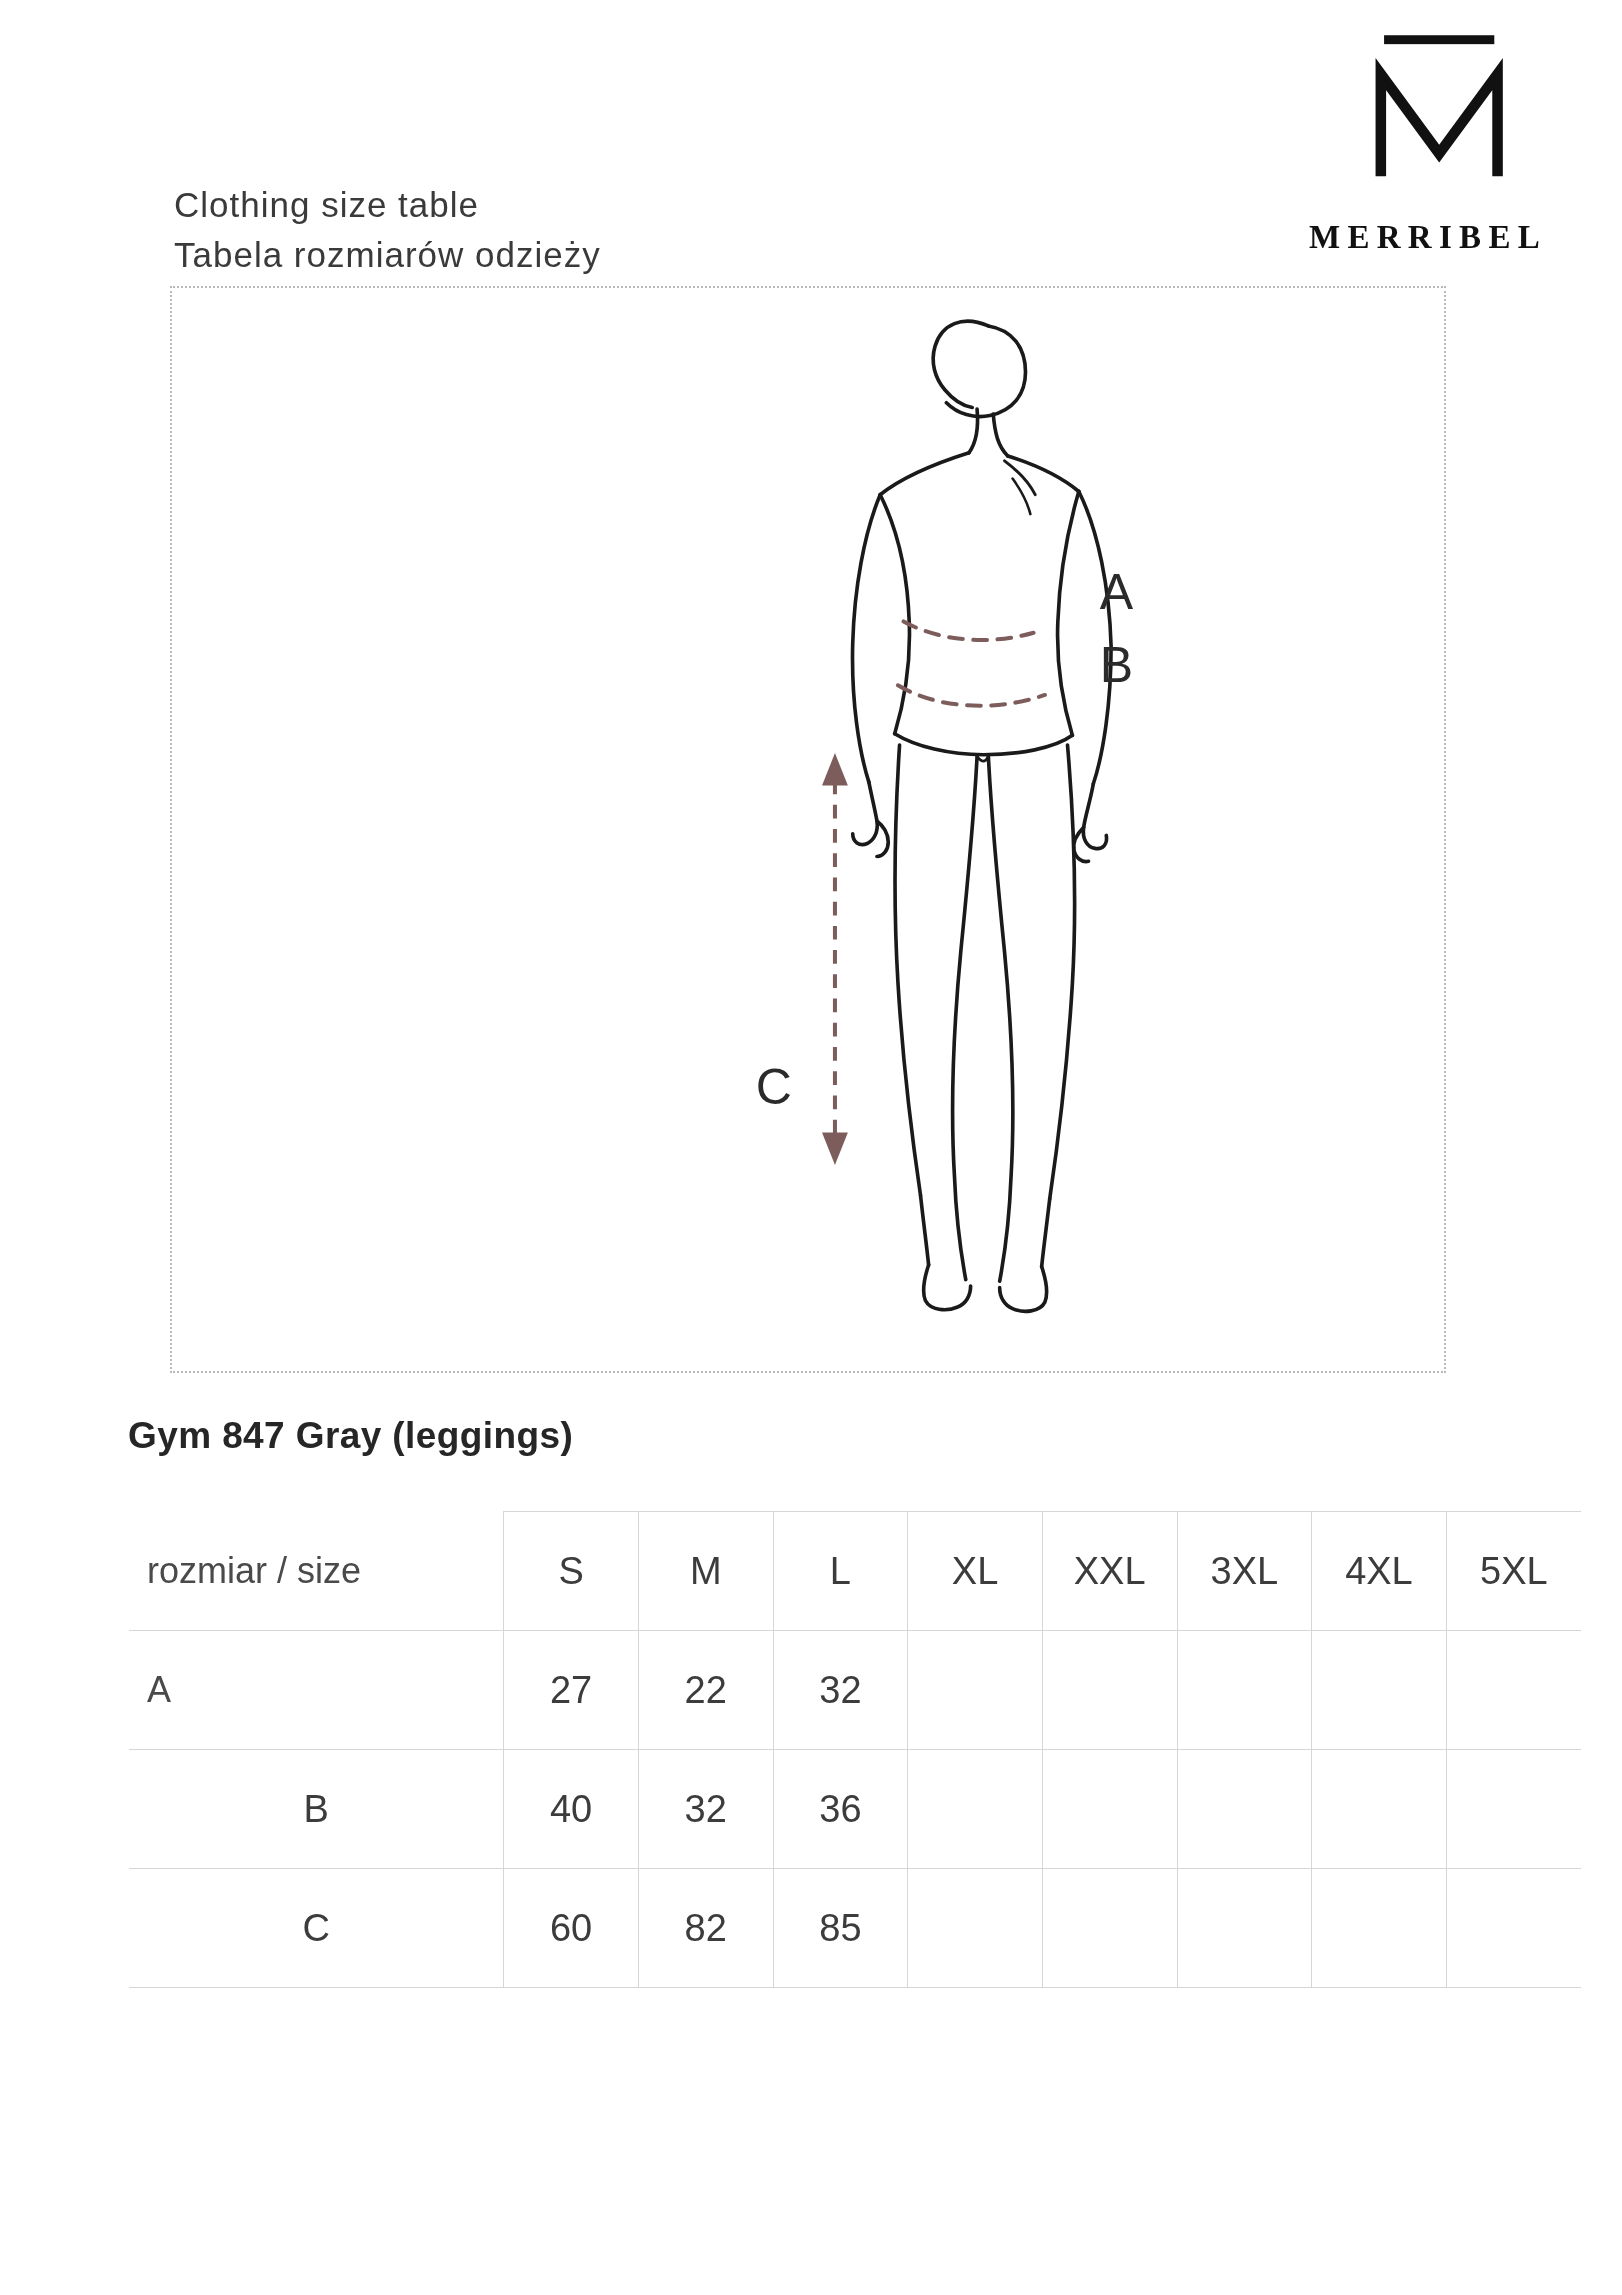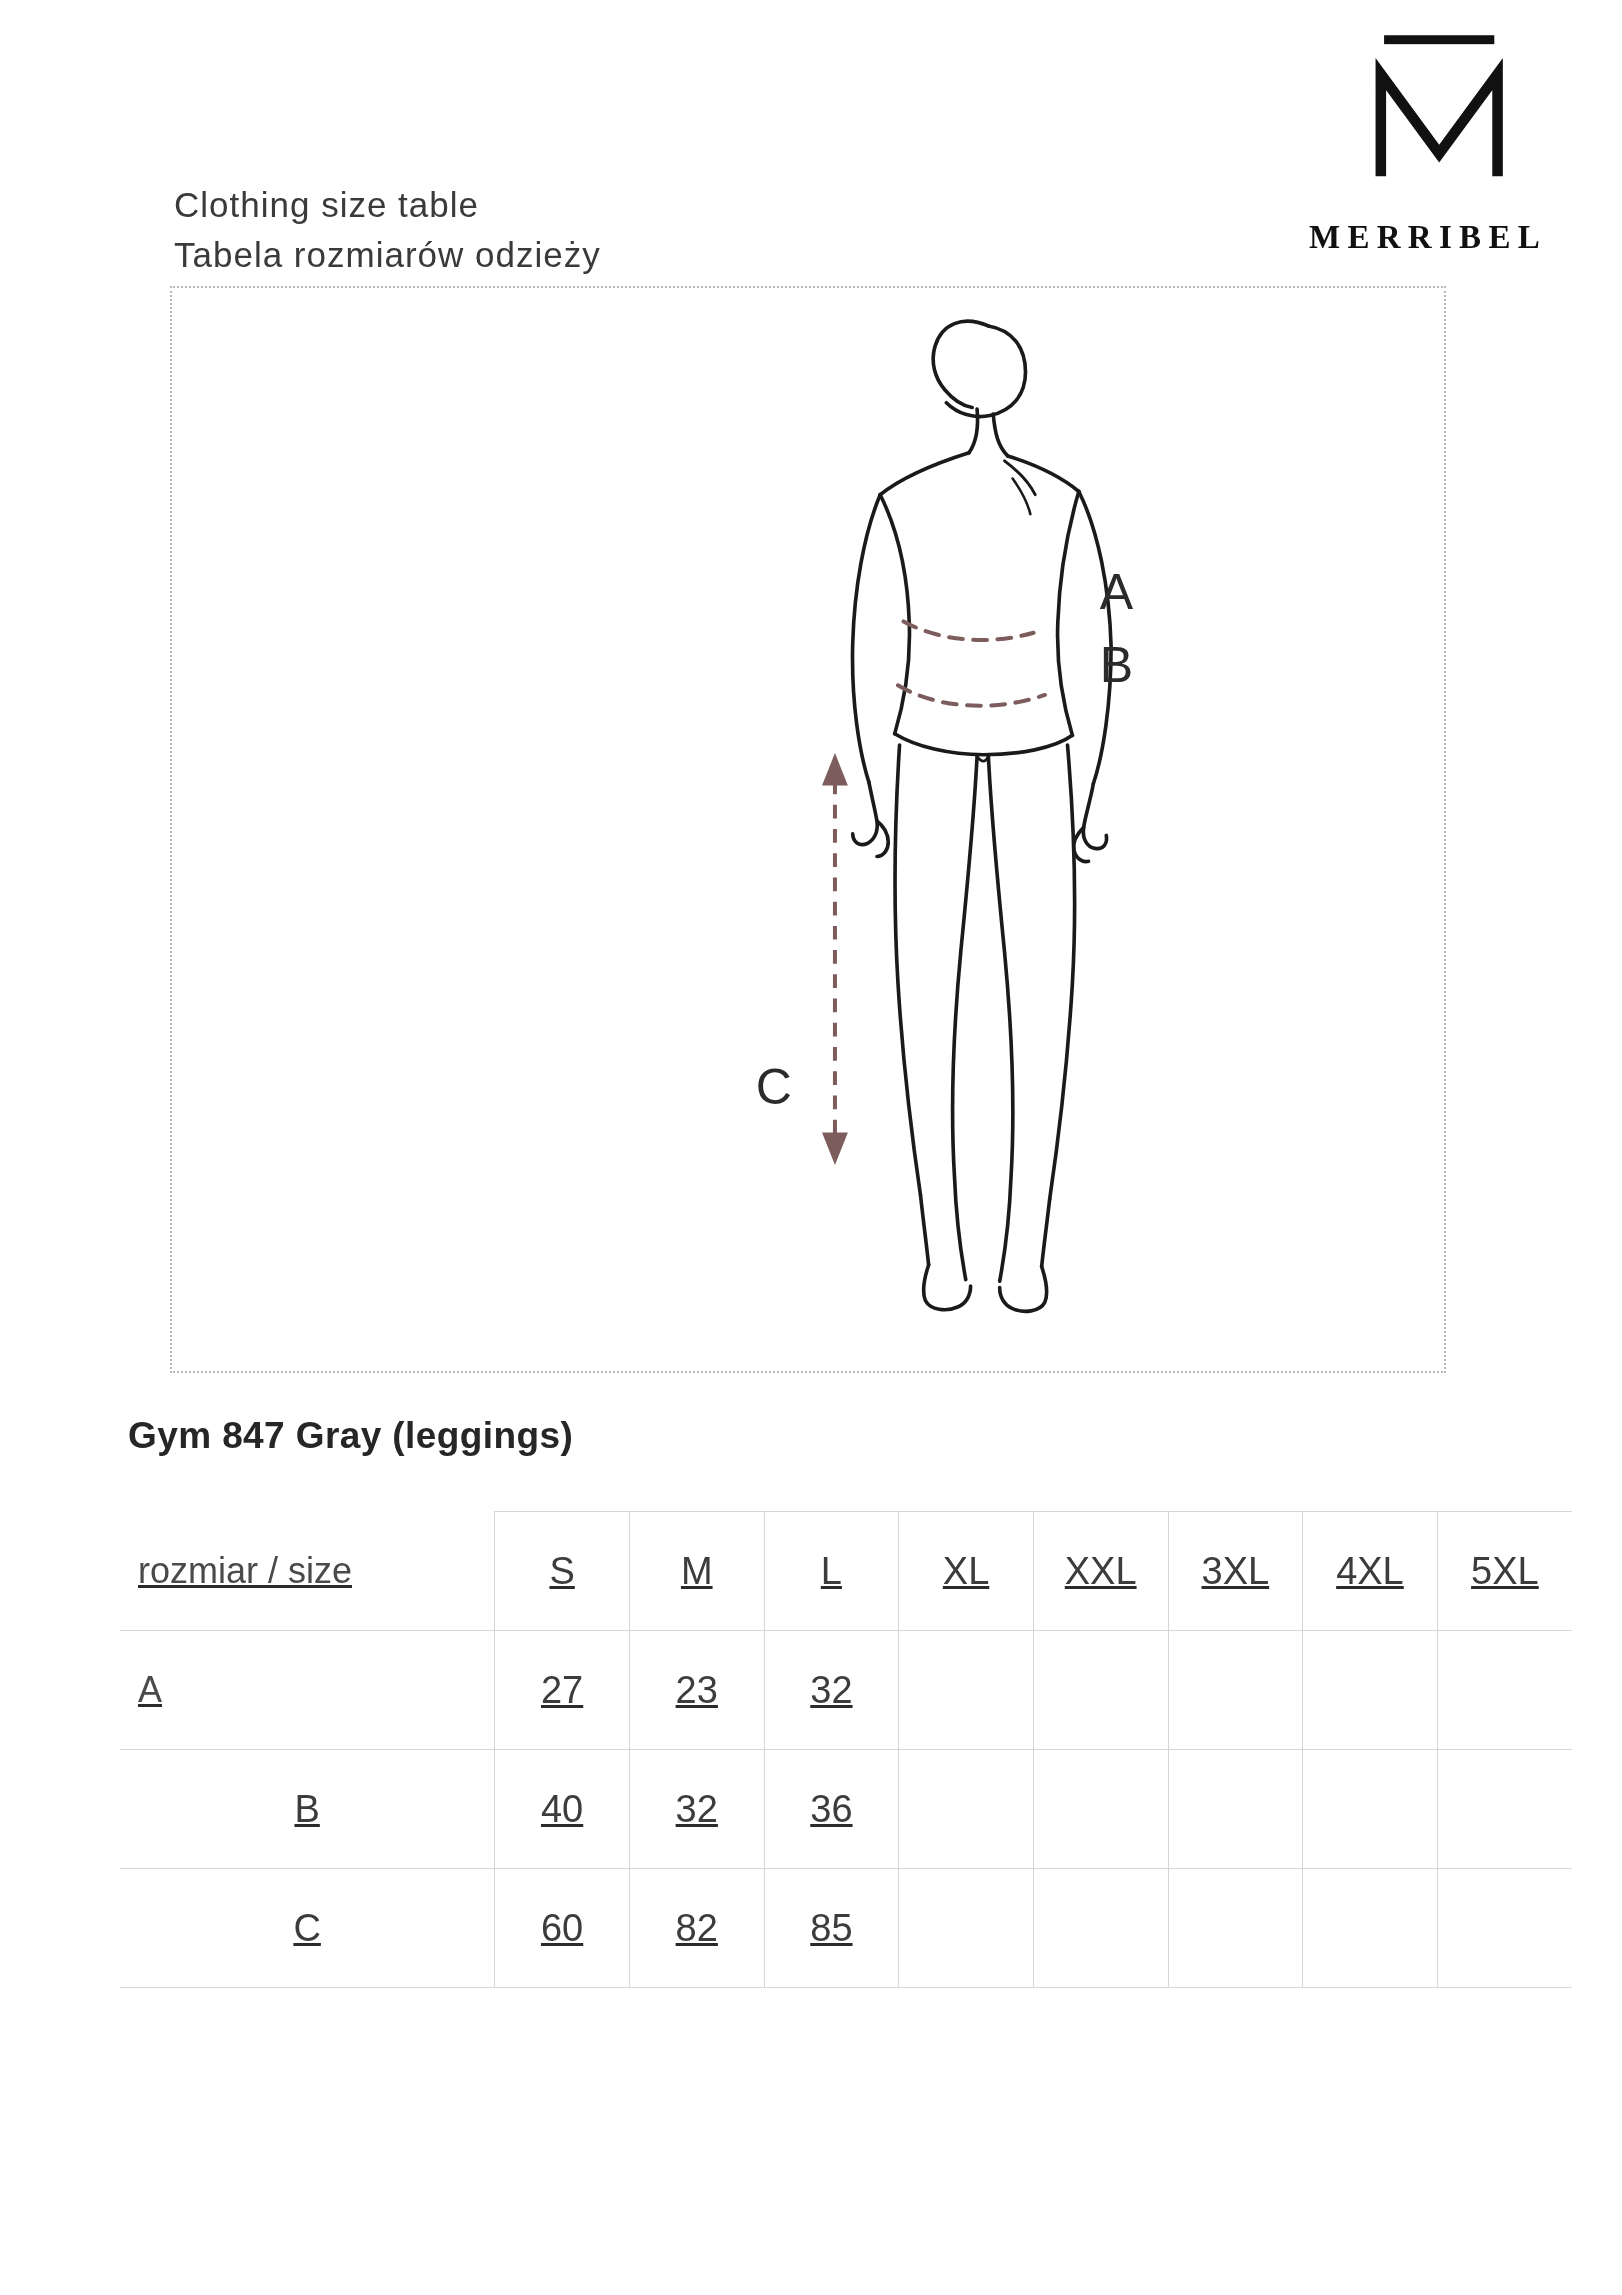--- a/index.html
+++ b/index.html
@@ -81,26 +81,25 @@
     top: 1415px;
     font-size: 37px;
     font-weight: 700;
     letter-spacing: 0.4px;
     color: #262626;
   }
 
   
   .size-table {
     position: absolute;
-    left: 120px;
+    left: 129px;
     top: 1511px;
     width: 1452px;
     border-collapse: collapse;
     font-weight: 400;
-    text-decoration: underline;
   }
   .size-table td, .size-table th {
     border: 1.6px solid #d6d6d6;
     height: 119px;
     text-align: center;
     vertical-align: middle;
     font-size: 38px;
     color: #3c3c3c;
     font-weight: 400;
     padding: 0;
@@ -231,21 +230,21 @@
       <th class="col-size">XXL</th>
       <th class="col-size">3XL</th>
       <th class="col-size">4XL</th>
       <th class="col-size">5XL</th>
     </tr>
   </thead>
   <tbody>
     <tr>
       <td class="row-label">A</td>
       <td>27</td>
-      <td>23</td>
+      <td>22</td>
       <td>32</td>
       <td></td>
       <td></td>
       <td></td>
       <td></td>
       <td></td>
     </tr>
     <tr>
       <td class="row-label">B</td>
       <td>40</td>

